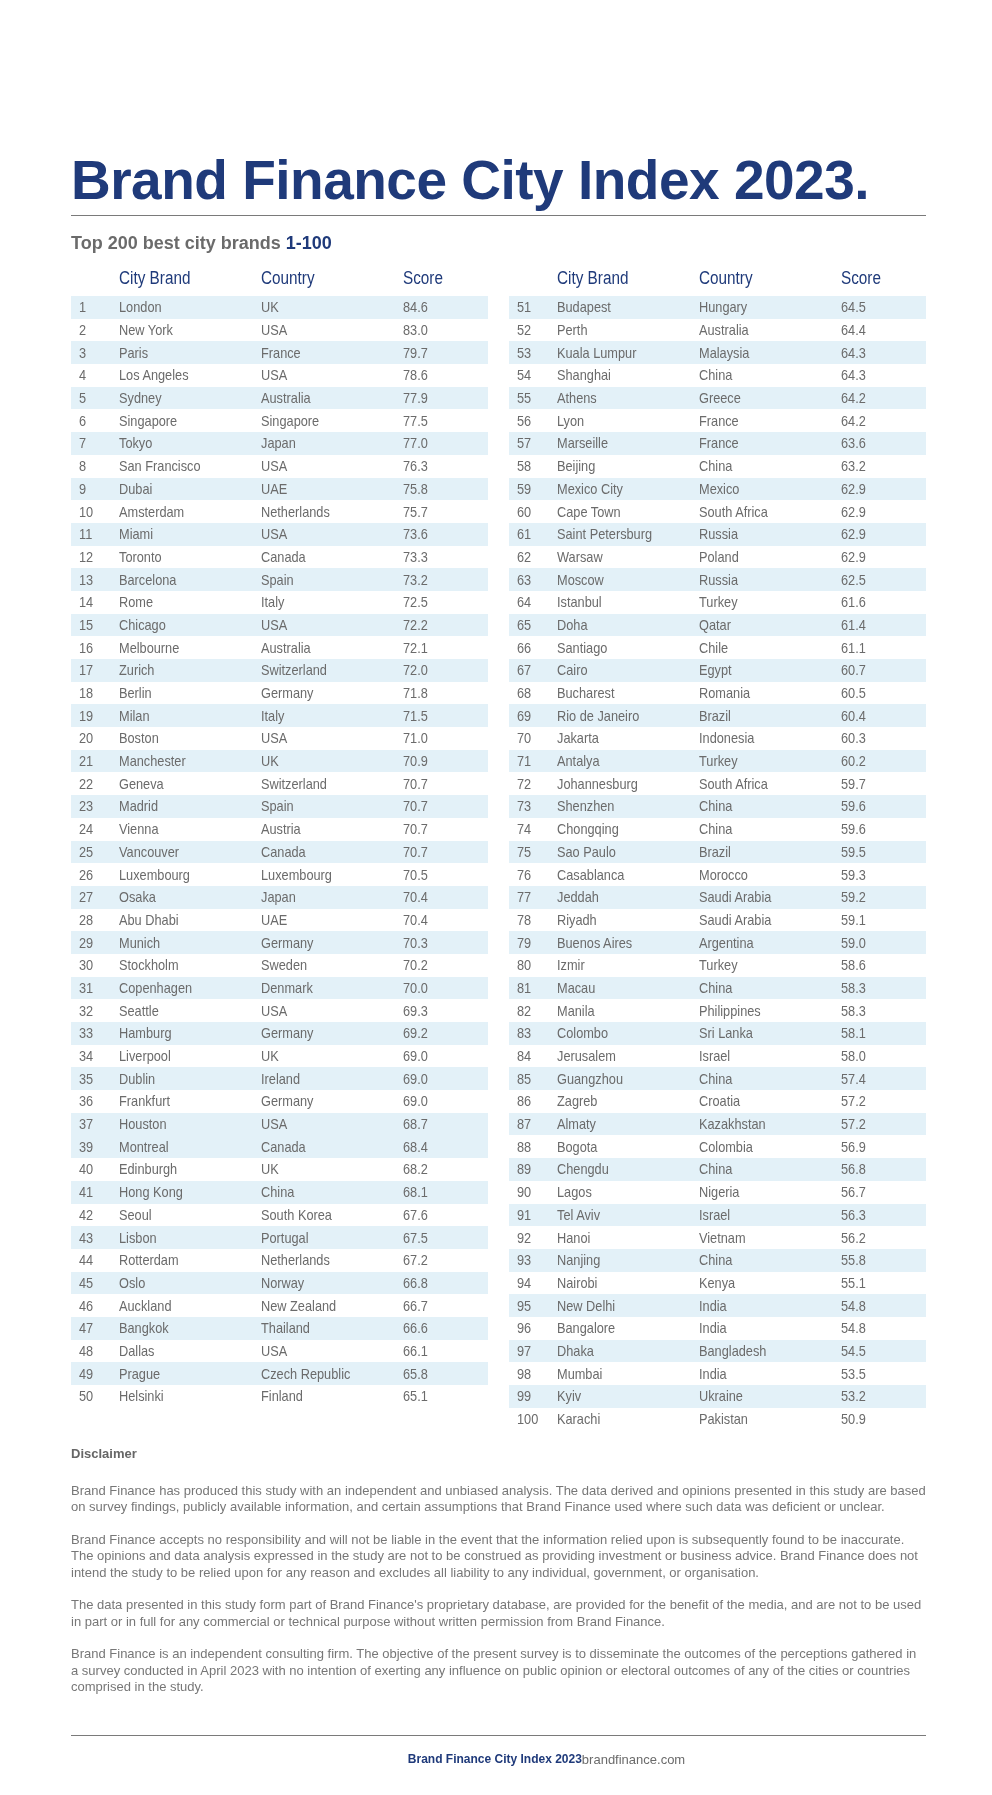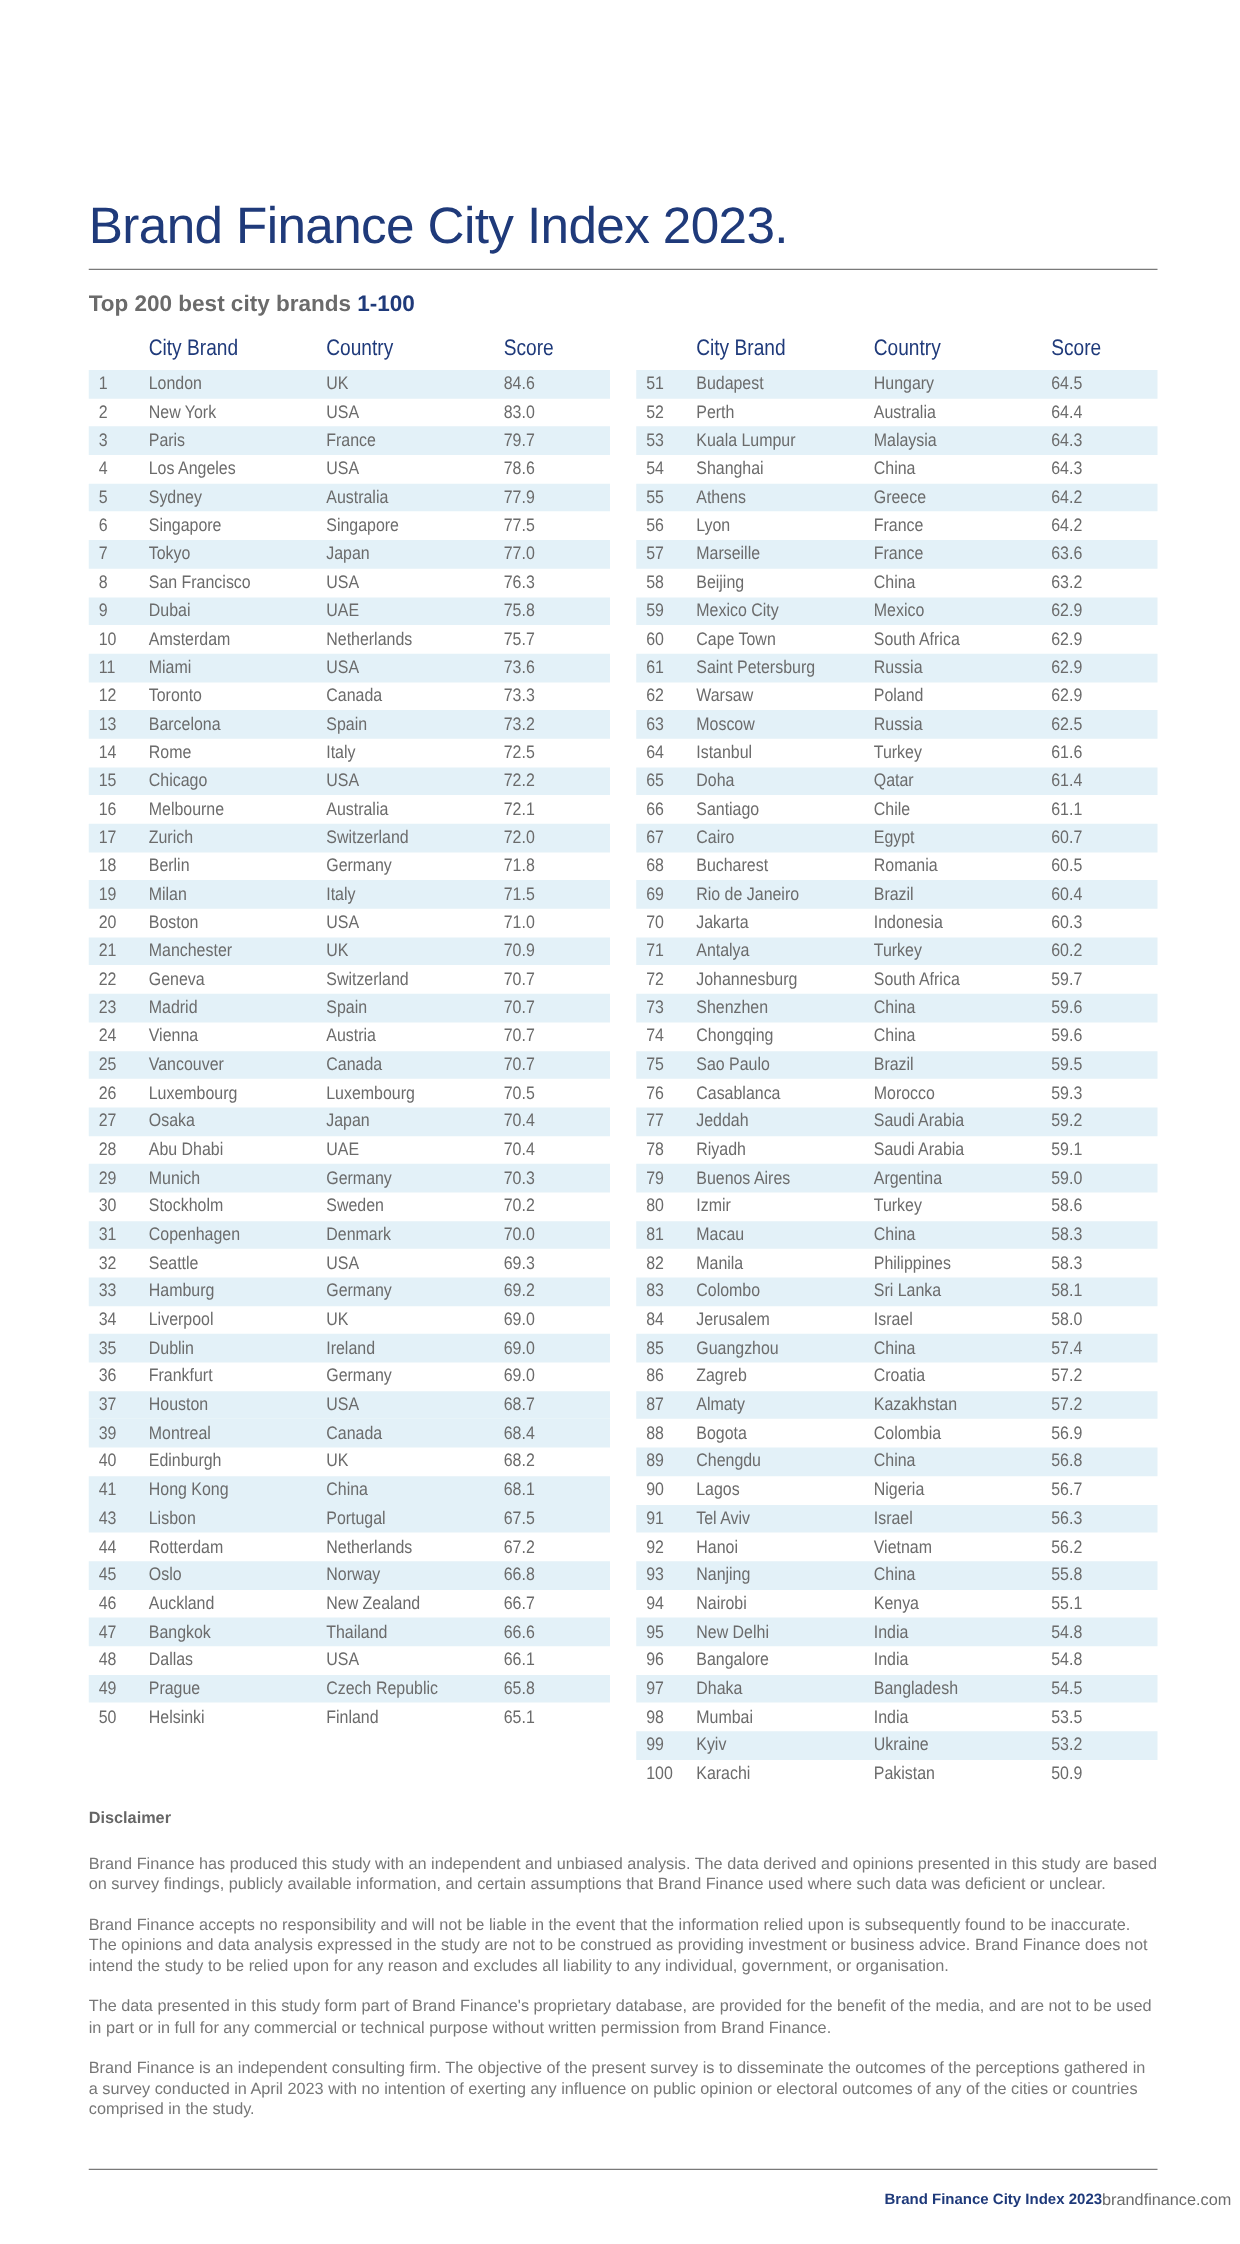--- a/index.html
+++ b/index.html
@@ -1,38 +1,38 @@
 <!DOCTYPE html>
 <html><head>
 <meta charset="utf-8">
 <style>
   html, body { margin: 0; padding: 0; background: #ffffff; }
   body { width: 992px; height: 1795px; position: relative; font-family: "Liberation Sans", sans-serif; color: #6b6b6b; overflow: hidden; }
   .page { position: absolute; left: 71px; top: 0; width: 855px; }
-  .title { position: absolute; top: 148px; left: 0; font-size: 41px; font-weight: normal; color: #1f3a7a; letter-spacing: -0.5px; line-height: 64px; white-space: nowrap; transform: scaleX(1.0); transform-origin: left; }
+  .title { position: absolute; top: 148px; left: 0; font-size: 55px; font-weight: bold; color: #1f3a7a; letter-spacing: -0.5px; line-height: 64px; white-space: nowrap; transform: scaleX(1.0); transform-origin: left; }
   .rule { position: absolute; left: 0; width: 855px; height: 1px; background: #7a7a7a; }
   .subtitle { position: absolute; top: 233px; left: 0; font-size: 18px; font-weight: bold; color: #6b6b6b; }
   .subtitle .accent { color: #1f3a7a; }
   .table { position: absolute; top: 268px; width: 417px; }
   .table.left { left: 0; }
   .table.right { left: 438px; }
   .thead { height: 28px; display: flex; align-items: flex-start; }
   .thead span { font-size: 18px; color: #1f3a7a; display: inline-block; transform: scaleX(0.85); transform-origin: left; white-space: nowrap; }
   .c-rank { width: 48px; flex: none; }
   .c-city { width: 142px; flex: none; }
   .c-country { width: 142px; flex: none; }
   .c-score { flex: 1; }
   .row { height: 22.7px; display: flex; align-items: center; font-size: 14.5px; color: #6b6b6b; }
   .row span { white-space: nowrap; display: inline-block; transform: scaleX(0.88); transform-origin: left; }
   .row .c-rank { padding-left: 8px; width: 40px; }
   .row.shade { background: #e3f1f8; }
   .disclaimer { position: absolute; top: 1446px; left: 0; width: 855px; font-size: 13px; line-height: 16.5px; color: #777; }
   .disclaimer h4 { margin: 0 0 20px 0; font-size: 13px; font-weight: bold; color: #666; }
   .disclaimer p { margin: 0 0 16px 0; }
-  .footer { position: absolute; top: 1752px; left: 11px; width: 855px; display: flex; justify-content: flex-end; font-size: 12px; padding-left: 48px; }
+  .footer { position: absolute; top: 1752px; left: 0; width: 855px; display: flex; justify-content: center; font-size: 12px; padding-left: 48px; }
   .footer .left-f { color: #1f3a7a; font-weight: bold; }
   .footer .right-f { color: #6b6b6b; font-size: 13px; }
 </style>
 </head>
 <body>
 
 <div class="page">
   <div class="title">Brand Finance City Index 2023.</div>
   <div class="rule" style="top:215px"></div>
 
@@ -279,20 +279,26 @@
           <div class="c-city"><span>Edinburgh</span></div>
           <div class="c-country"><span>UK</span></div>
           <div class="c-score"><span>68.2</span></div>
         </div>
         <div class="row shade">
           <div class="c-rank"><span>41</span></div>
           <div class="c-city"><span>Hong Kong</span></div>
           <div class="c-country"><span>China</span></div>
           <div class="c-score"><span>68.1</span></div>
         </div>
+        <div class="row">
+          <div class="c-rank"><span>42</span></div>
+          <div class="c-city"><span>Seoul</span></div>
+          <div class="c-country"><span>South Korea</span></div>
+          <div class="c-score"><span>67.6</span></div>
+        </div>
         <div class="row shade">
           <div class="c-rank"><span>43</span></div>
           <div class="c-city"><span>Lisbon</span></div>
           <div class="c-country"><span>Portugal</span></div>
           <div class="c-score"><span>67.5</span></div>
         </div>
         <div class="row">
           <div class="c-rank"><span>44</span></div>
           <div class="c-city"><span>Rotterdam</span></div>
           <div class="c-country"><span>Netherlands</span></div>

